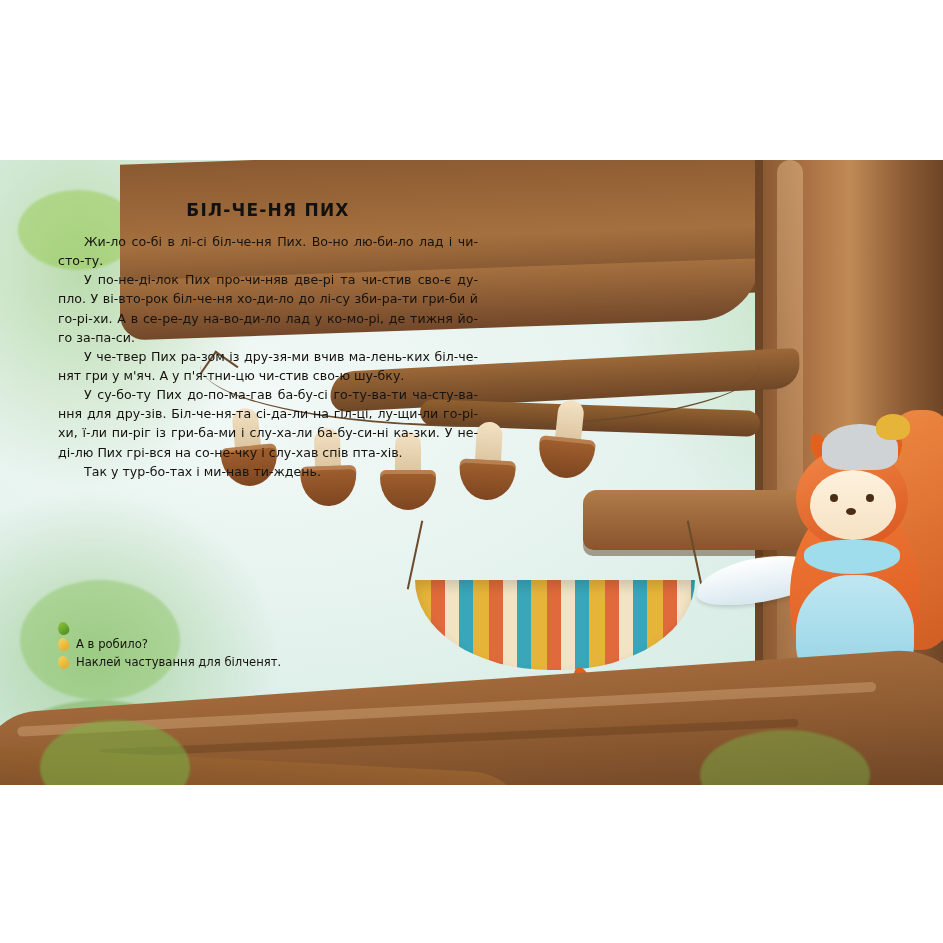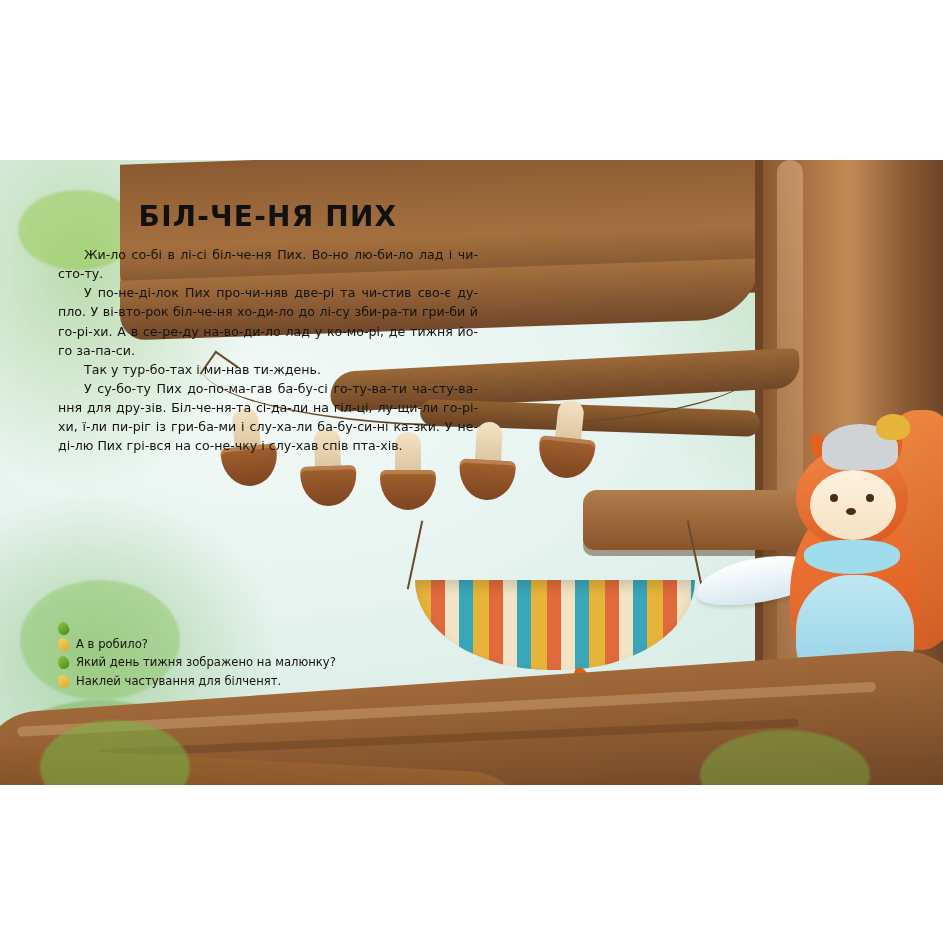--- a/index.html
+++ b/index.html
@@ -237,21 +237,21 @@
     box-shadow:inset 0 -4px 0 rgba(120,70,20,.25);
   }
   
   .textcol{
     position:absolute;left:58px;top:40px;width:420px;
     color:#1d1d1b;
   }
   h1.title{
     margin:0 0 12px 0;
     font-family:"DejaVu Sans", sans-serif;
-    font-size:28px;letter-spacing:1.2px;font-weight:700;
+    font-size:17px;letter-spacing:1.2px;font-weight:700;
     text-align:center;color:#111;
   }
   p.para{
     margin:0;
     font-size:12.6px;line-height:1.52;
     text-align:justify;text-indent:26px;
     font-family:"DejaVu Sans", sans-serif;
     color:#16130f;
   }
   
@@ -374,36 +374,33 @@
       <div class="bark2"></div>
     </div>
     <div class="branch-low-left"></div>
     <div class="leafblob" style="left:40px;top:560px;width:150px;height:95px;background:rgba(120,180,70,.55);"></div>
     <div class="leafblob" style="left:700px;top:570px;width:170px;height:90px;background:rgba(120,180,70,.45);"></div>
 
     <div class="textcol">
       <h1 class="title">БІЛ-ЧЕ-НЯ ПИХ</h1>
       <p class="para">Жи-ло со-бі в лі-сі біл-че-ня Пих. Во-но лю-би-ло лад і чи-сто-ту.</p>
       <p class="para">У по-не-ді-лок Пих про-чи-няв две-рі та чи-стив сво-є ду-пло. У ві-вто-рок біл-че-ня хо-ди-ло до лі-су зби-ра-ти гри-би й го-рі-хи. А в се-ре-ду на-во-ди-ло лад у ко-мо-рі, де тижня йо-го за-па-си.</p>
+      <p class="para">У че-твер Пих ра-зом із дру-зя-ми вчив ма-лень-ких біл-че-нят гри у м'яч. А у п'я-тни-цю чи-стив сво-ю шу-бку.</p>
+      <p class="para">У су-бо-ту Пих до-по-ма-гав ба-бу-сі го-ту-ва-ти ча-сту-ва-ння для дру-зів. Біл-че-ня-та сі-да-ли на гіл-ці, лу-щи-ли го-рі-хи, ї-ли пи-ріг із гри-ба-ми і слу-ха-ли ба-бу-си-ні ка-зки. У не-ді-лю Пих грі-вся на со-не-чку і слу-хав спів пта-хів.</p>
       <p class="para">Так у тур-бо-тах і ми-нав ти-ждень.</p>
-      <p class="para">У су-бо-ту Пих до-по-ма-гав ба-бу-сі го-ту-ва-ти ча-сту-ва-ння для дру-зів. Біл-че-ня-та сі-да-ли на гіл-ці, лу-щи-ли го-рі-хи, ї-ли пи-ріг із гри-ба-ми і слу-ха-ли ба-бу-си-ні ка-зки. У не-ді-лю Пих грі-вся на со-не-чку і слу-хав спів пта-хів.</p>
     </div>
 
     <div class="questions">
       <div class="q">
         <span class="bullet b-green"></span>
       </div>
       <div class="q">
         <span class="bullet b-yellow"></span>
         <span>А в робило?</span>
       </div>
       <div class="q">
-        <span class="bullet b-green"></span>
-        <span>Який день тижня зображено на малюнку?</span>
-      </div>
-      <div class="q">
         <span class="bullet b-yellow"></span>
         <span>Наклей частування для білченят.</span>
       </div>
     </div>
 
   </div>
 </div>
 
 </body></html>

